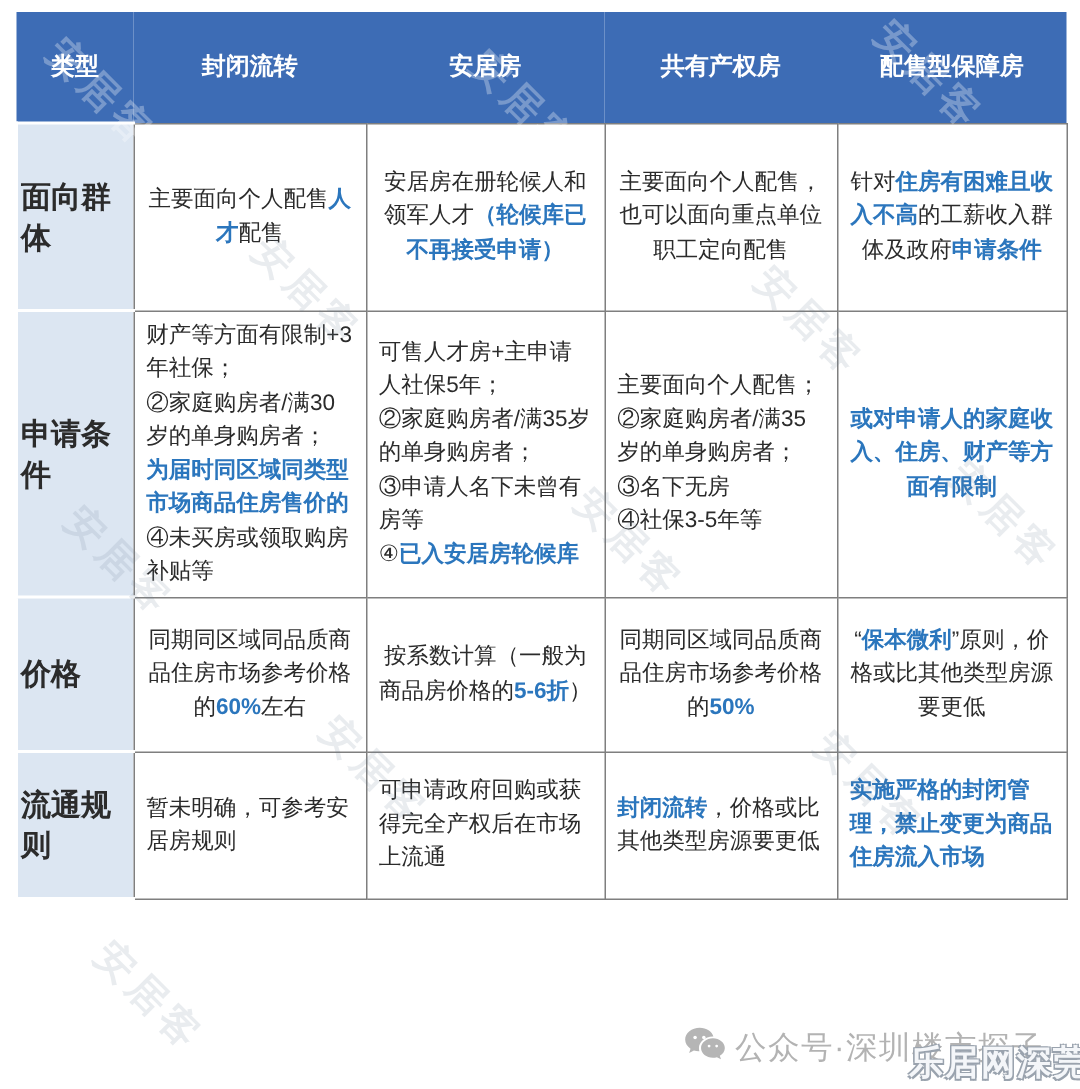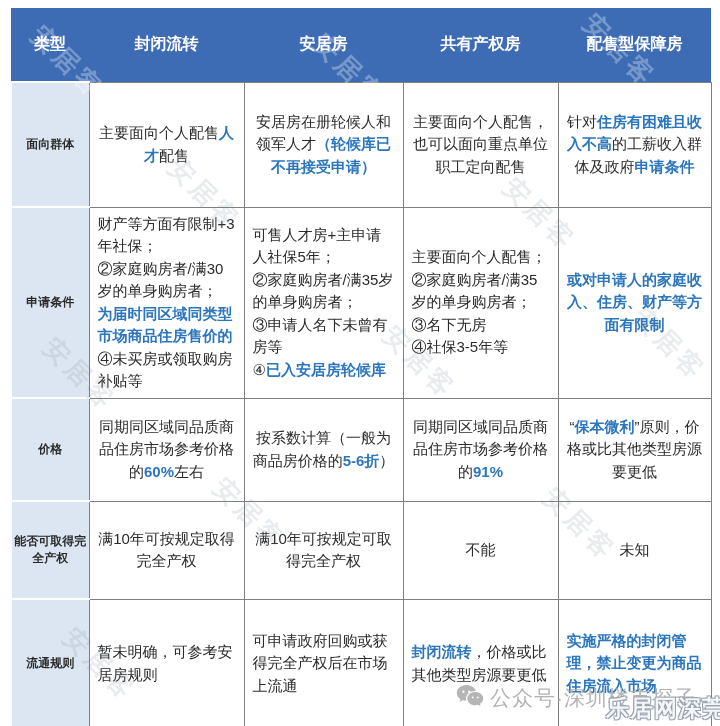--- a/index.html
+++ b/index.html
@@ -19,21 +19,21 @@
   tbody tr:nth-child(4){height:98px;}
   tbody tr:nth-child(5){height:129px;}
 
   thead th{
     background:var(--header-bg,#3d6cb5);color:var(--header-text,#fff);
     font-size:16px;font-weight:bold;text-align:center;vertical-align:middle;
     border:none;padding:2px;
   }
   tbody th.rowlabel{
     background:var(--label-bg,#dce6f2);color:var(--body-text,#2b2b2b);
-    font-size:12px;font-weight:bold;text-align:center;vertical-align:middle;
+    font-size:20px;font-weight:bold;text-align:left;vertical-align:middle;
     border:2px solid #ffffff;border-right:1px solid var(--grid-border,#7f7f7f);
     padding:2px;
     margin-top:33px;
   }
   tbody td{
     background:#ffffff;border:1px solid var(--grid-border,#7f7f7f);
     font-size:15px;line-height:1.5;vertical-align:middle;
     padding:5px 8px;
   }
   tbody td.ac{text-align:center;}
@@ -128,39 +128,24 @@
         </tr>
         <tr>
           <th class="rowlabel">价格</th>
           <td class="ac">
             <div class="ln"><span>同期同区域同品质商品住房市场参考价格的</span><span class="hl">60%</span><span>左右</span></div>
           </td>
           <td class="ac">
             <div class="ln"><span>按系数计算（一般为商品房价格的</span><span class="hl">5-6折</span><span>）</span></div>
           </td>
           <td class="ac">
-            <div class="ln"><span>同期同区域同品质商品住房市场参考价格的</span><span class="hl">91%</span></div>
+            <div class="ln"><span>同期同区域同品质商品住房市场参考价格的</span><span class="hl">50%</span></div>
           </td>
           <td class="ac">
             <div class="ln"><span>“</span><span class="hl">保本微利</span><span>”原则，价格或比其他类型房源要更低</span></div>
-          </td>
-        </tr>
-        <tr>
-          <th class="rowlabel">能否可取得完全产权</th>
-          <td class="ac">
-            <div class="ln"><span>满10年可按规定取得完全产权</span></div>
-          </td>
-          <td class="ac">
-            <div class="ln"><span>满10年可按规定可取得完全产权</span></div>
-          </td>
-          <td class="ac">
-            <div class="ln"><span>不能</span></div>
-          </td>
-          <td class="ac">
-            <div class="ln"><span>未知</span></div>
           </td>
         </tr>
         <tr>
           <th class="rowlabel">流通规则</th>
           <td class="al">
             <div class="ln"><span>暂未明确，可参考安居房规则</span></div>
           </td>
           <td class="al">
             <div class="ln"><span>可申请政府回购或获得完全产权后在市场上流通</span></div>
           </td>

